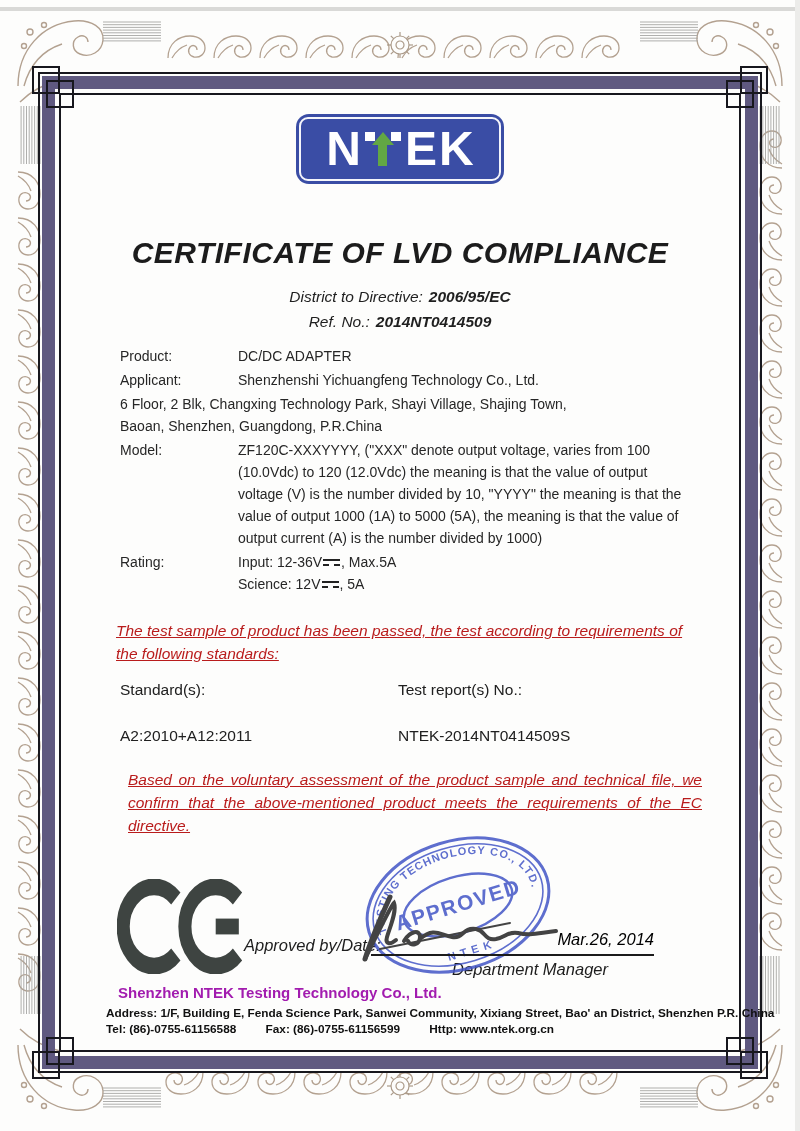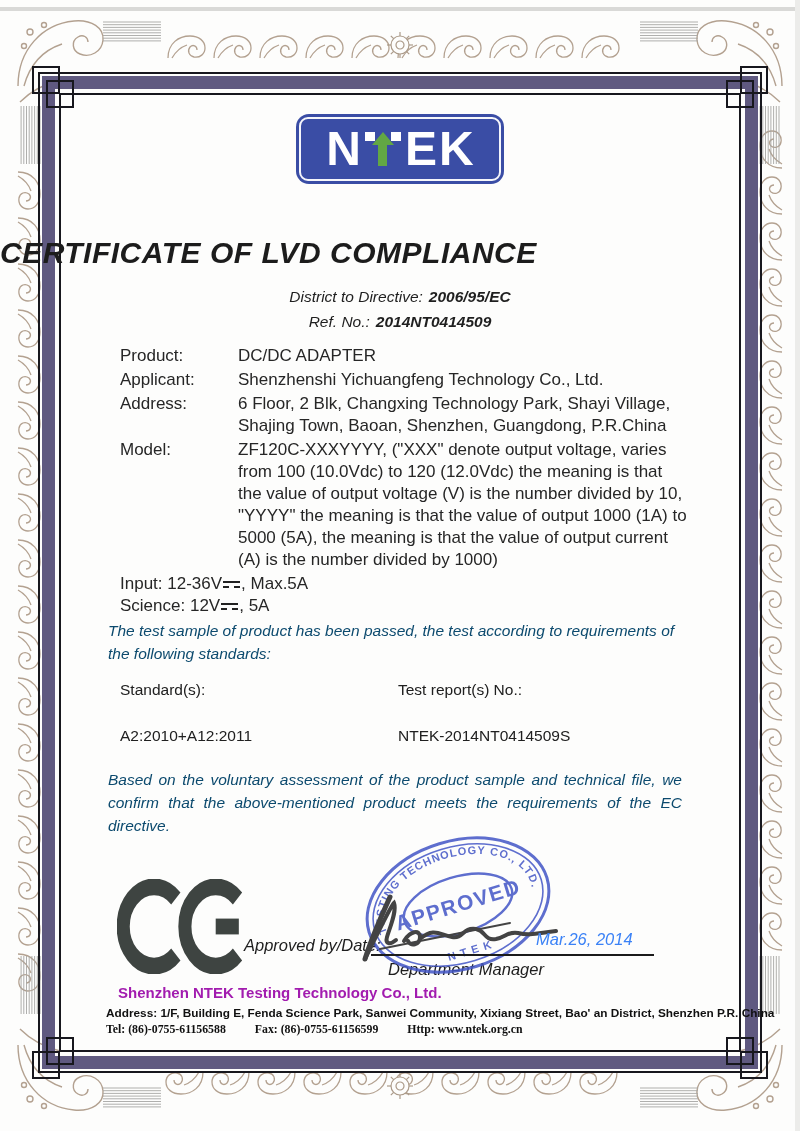--- a/index.html
+++ b/index.html
@@ -25,58 +25,58 @@
   .logo::before{content:"";position:absolute;inset:3px;border:2px solid rgba(255,255,255,.95);border-radius:9px;}
   .logo-letters{display:flex;align-items:center;gap:2px;position:relative;}
   .logo-letters .lt{font-size:48px;font-weight:bold;color:#fff;line-height:34px;letter-spacing:0;}
   .t-block{position:relative;width:36px;height:34px;margin:0 2px;}
   .t-bar-l{position:absolute;left:0;top:0;width:10px;height:9px;background:#fff;}
   .t-bar-r{position:absolute;right:0;top:0;width:10px;height:9px;background:#fff;}
   .t-head{position:absolute;left:7px;top:0;width:0;height:0;border-left:11px solid transparent;
           border-right:11px solid transparent;border-bottom:13px solid #62a744;}
   .t-stem{position:absolute;left:13px;top:12px;width:9px;height:22px;background:#62a744;}
 
-  .title{position:absolute;top:236px;left:0;width:100%;font-size:30px;
+  .title{position:absolute;top:236px;left:0;width:100%;text-align:center;font-size:30px;
          font-weight:bold;font-style:italic;letter-spacing:.5px;color:#1c1c1c;}
   .subline{position:absolute;left:0;width:100%;text-align:center;font-style:italic;font-size:15.5px;color:#1f1f1f;}
   .sub1{top:288px}.sub2{top:313px}
   .subline .lbl{margin-right:6px;}
   .subline .val{font-weight:bold;}
 
-  .fields{position:absolute;top:345px;left:120px;width:568px;font-size:17px;line-height:22px;}
+  .fields{position:absolute;top:345px;left:120px;width:568px;font-size:14px;line-height:22px;}
   .frow{display:flex;margin-bottom:2px;}
   .flabel{width:118px;flex:none;}
   .fvalue{flex:1;max-width:450px;}
 
   .dc{display:inline-block;width:17px;height:9px;margin:0 1px;position:relative;top:0px;}
   .dc::before{content:"";position:absolute;left:0;right:0;top:1px;border-top:2.5px solid #222;}
   .dc::after{content:"";position:absolute;left:0;right:0;top:6px;border-top:2.5px dashed #222;}
 
-  .para{position:absolute;left:108px;width:574px;font-style:italic;font-size:15.5px;line-height:23px;color:#0c4a6e;}
+  .para{position:absolute;left:116px;width:574px;font-style:italic;font-size:15.5px;line-height:23px;color:#b91c1c;text-decoration:underline;}
   #p-passed{top:619px;}
-  #p-assessment{top:768px;text-align:justify;}
+  #p-assessment{top:768px;text-align:justify;margin-left:12px;}
   #p-ce{top:818px;text-align:justify;}
 
   .standards{position:absolute;top:681px;left:120px;width:568px;font-size:15.5px;display:flex;color:#202020;}
   .std-col{width:278px;}
   .rep-col{flex:1;}
   .std-h{margin-bottom:25px;}
   .std-l{line-height:23px;}
 
   .ce-svg{position:absolute;left:117px;top:879px;}
   .approved{position:absolute;left:244px;top:936px;font-style:italic;font-size:16.5px;color:#1d1d1d;}
   .sigline{position:absolute;left:371px;top:954px;width:283px;height:2px;background:#1b1b1b;z-index:4;}
-  .date{position:absolute;left:536px;top:930px;width:118px;text-align:left;font-style:italic;font-size:16.5px;color:#3b82f6;z-index:4;}
-  .role{position:absolute;left:388px;top:960px;width:220px;text-align:left;font-style:italic;font-size:16.5px;color:#1d1d1d;}
+  .date{position:absolute;left:536px;top:930px;width:118px;text-align:right;font-style:italic;font-size:16.5px;color:#000000;z-index:4;}
+  .role{position:absolute;left:388px;top:960px;width:220px;text-align:right;font-style:italic;font-size:16.5px;color:#1d1d1d;}
   .stamp-svg{position:absolute;left:360px;top:837px;transform:rotate(-17deg);opacity:.85;z-index:2;}
   .sig-svg{position:absolute;left:360px;top:893px;z-index:3;}
 
   .f-company{position:absolute;left:118px;top:984px;font-size:15px;font-weight:bold;color:#a21caf;}
   .f-address{position:absolute;left:106px;top:1006px;font-size:11.8px;font-weight:bold;color:#101010;}
-  .f-contacts{position:absolute;left:106px;top:1022px;font-size:11.8px;font-weight:bold;color:#101010;font-family:Liberation Serif, serif;}
+  .f-contacts{position:absolute;left:106px;top:1022px;font-size:11.8px;font-weight:bold;color:#101010;}
   .f-contacts span{margin-right:26px;}
 </style>
 </head>
 <body>
 
 <div class="page">
 
   <div class="scan-top"></div>
   <div class="scan-right"></div>
 
@@ -227,28 +227,28 @@
   <div class="fields">
     <div class="frow">
       <div class="flabel">Product:</div>
       <div class="fvalue">DC/DC ADAPTER</div>
     </div>
     <div class="frow">
       <div class="flabel">Applicant:</div>
       <div class="fvalue">Shenzhenshi Yichuangfeng Technology Co., Ltd.</div>
     </div>
     <div class="frow">
-      <div class="flabel">Address:</div>
       <div class="fvalue">6 Floor, 2 Blk, Changxing Technology Park, Shayi Village, Shajing Town, Baoan, Shenzhen, Guangdong, P.R.China</div>
     </div>
     <div class="frow">
       <div class="flabel">Model:</div>
       <div class="fvalue">ZF120C-XXXYYYY, ("XXX" denote output voltage, varies from 100 (10.0Vdc) to 120 (12.0Vdc) the meaning is that the value of output voltage (V) is the number divided by 10, "YYYY" the meaning is that the value of output 1000 (1A) to 5000 (5A), the meaning is that the value of output current (A) is the number divided by 1000)</div>
     </div>
     <div class="frow">
+      <div class="flabel">Rating:</div>
       <div class="fvalue">
         <div><span>Input: 12-36V</span><span class="dc"></span><span>, Max.5A</span></div>
         <div><span>Science: 12V</span><span class="dc"></span><span>, 5A</span></div>
       </div>
     </div>
   </div>
 
   <div class="para" id="p-passed">The test sample of product has been passed, the test according to requirements of the following standards:</div>
 
   <div class="standards">

